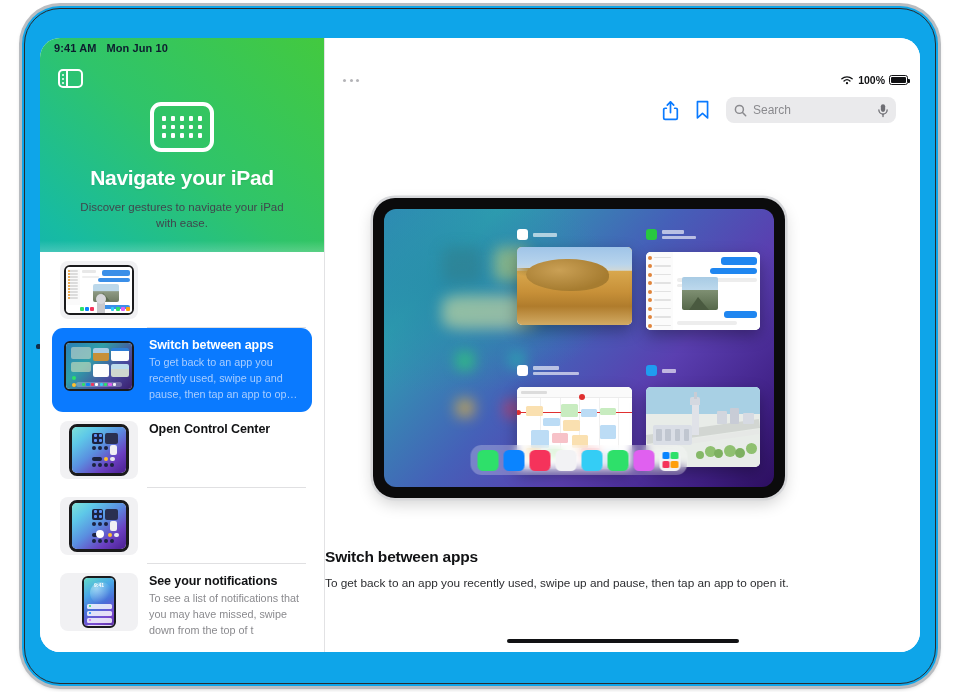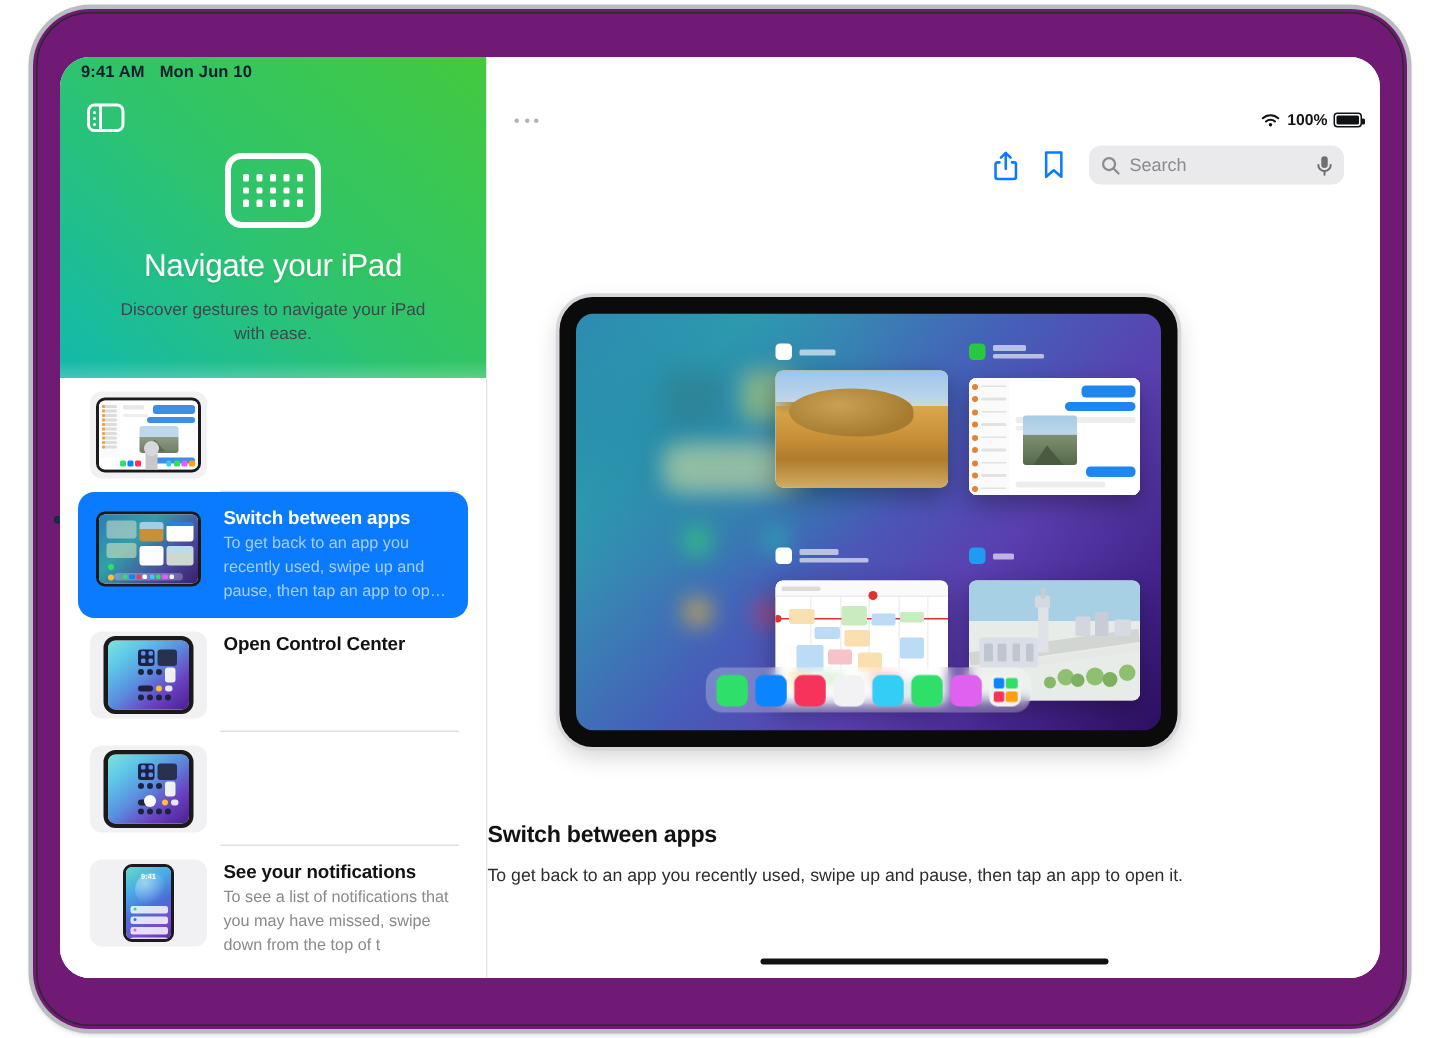--- a/index.html
+++ b/index.html
@@ -8,21 +8,21 @@
     background: #ffffff;
     font-family: "Liberation Sans", sans-serif;
     overflow: hidden;
   }
 
   
   #device-frame {
     position: absolute;
     left: 22px; top: 6px;
     width: 916px; height: 680px;
-    background: #701a75;
+    background: #0ea5e9;
     border-radius: 38px;
     box-shadow: 0 0 0 3px #b9bcc0, 0 2px 5px rgba(0,0,0,.35);
   }
   #device-bezel-highlight {
     position: absolute; inset: 2px;
     border-radius: 36px;
     border: 1px solid #2a2a2c;
     pointer-events: none;
   }
   #camera-dot {
@@ -115,21 +115,21 @@
     justify-content: space-evenly;
     align-items: center;
     padding: 6px 5px;
   }
   .hero-icon-row { display: flex; gap: 4.5px; }
   .hero-icon-dot {
     width: 4.5px; height: 4.5px;
     background: #ffffff; border-radius: 1px;
   }
   #hero-title {
-    font-size: 21px; font-weight: normal;
+    font-size: 21px; font-weight: bold;
     color: #ffffff; letter-spacing: -.3px;
     margin-bottom: 9px;
     text-shadow: 0 1px 2px rgba(0,0,0,.07);
   }
   #hero-subtitle {
     font-size: 11.5px; line-height: 1.42;
     color: #40464d;
     padding: 0 14px;
   }
 

